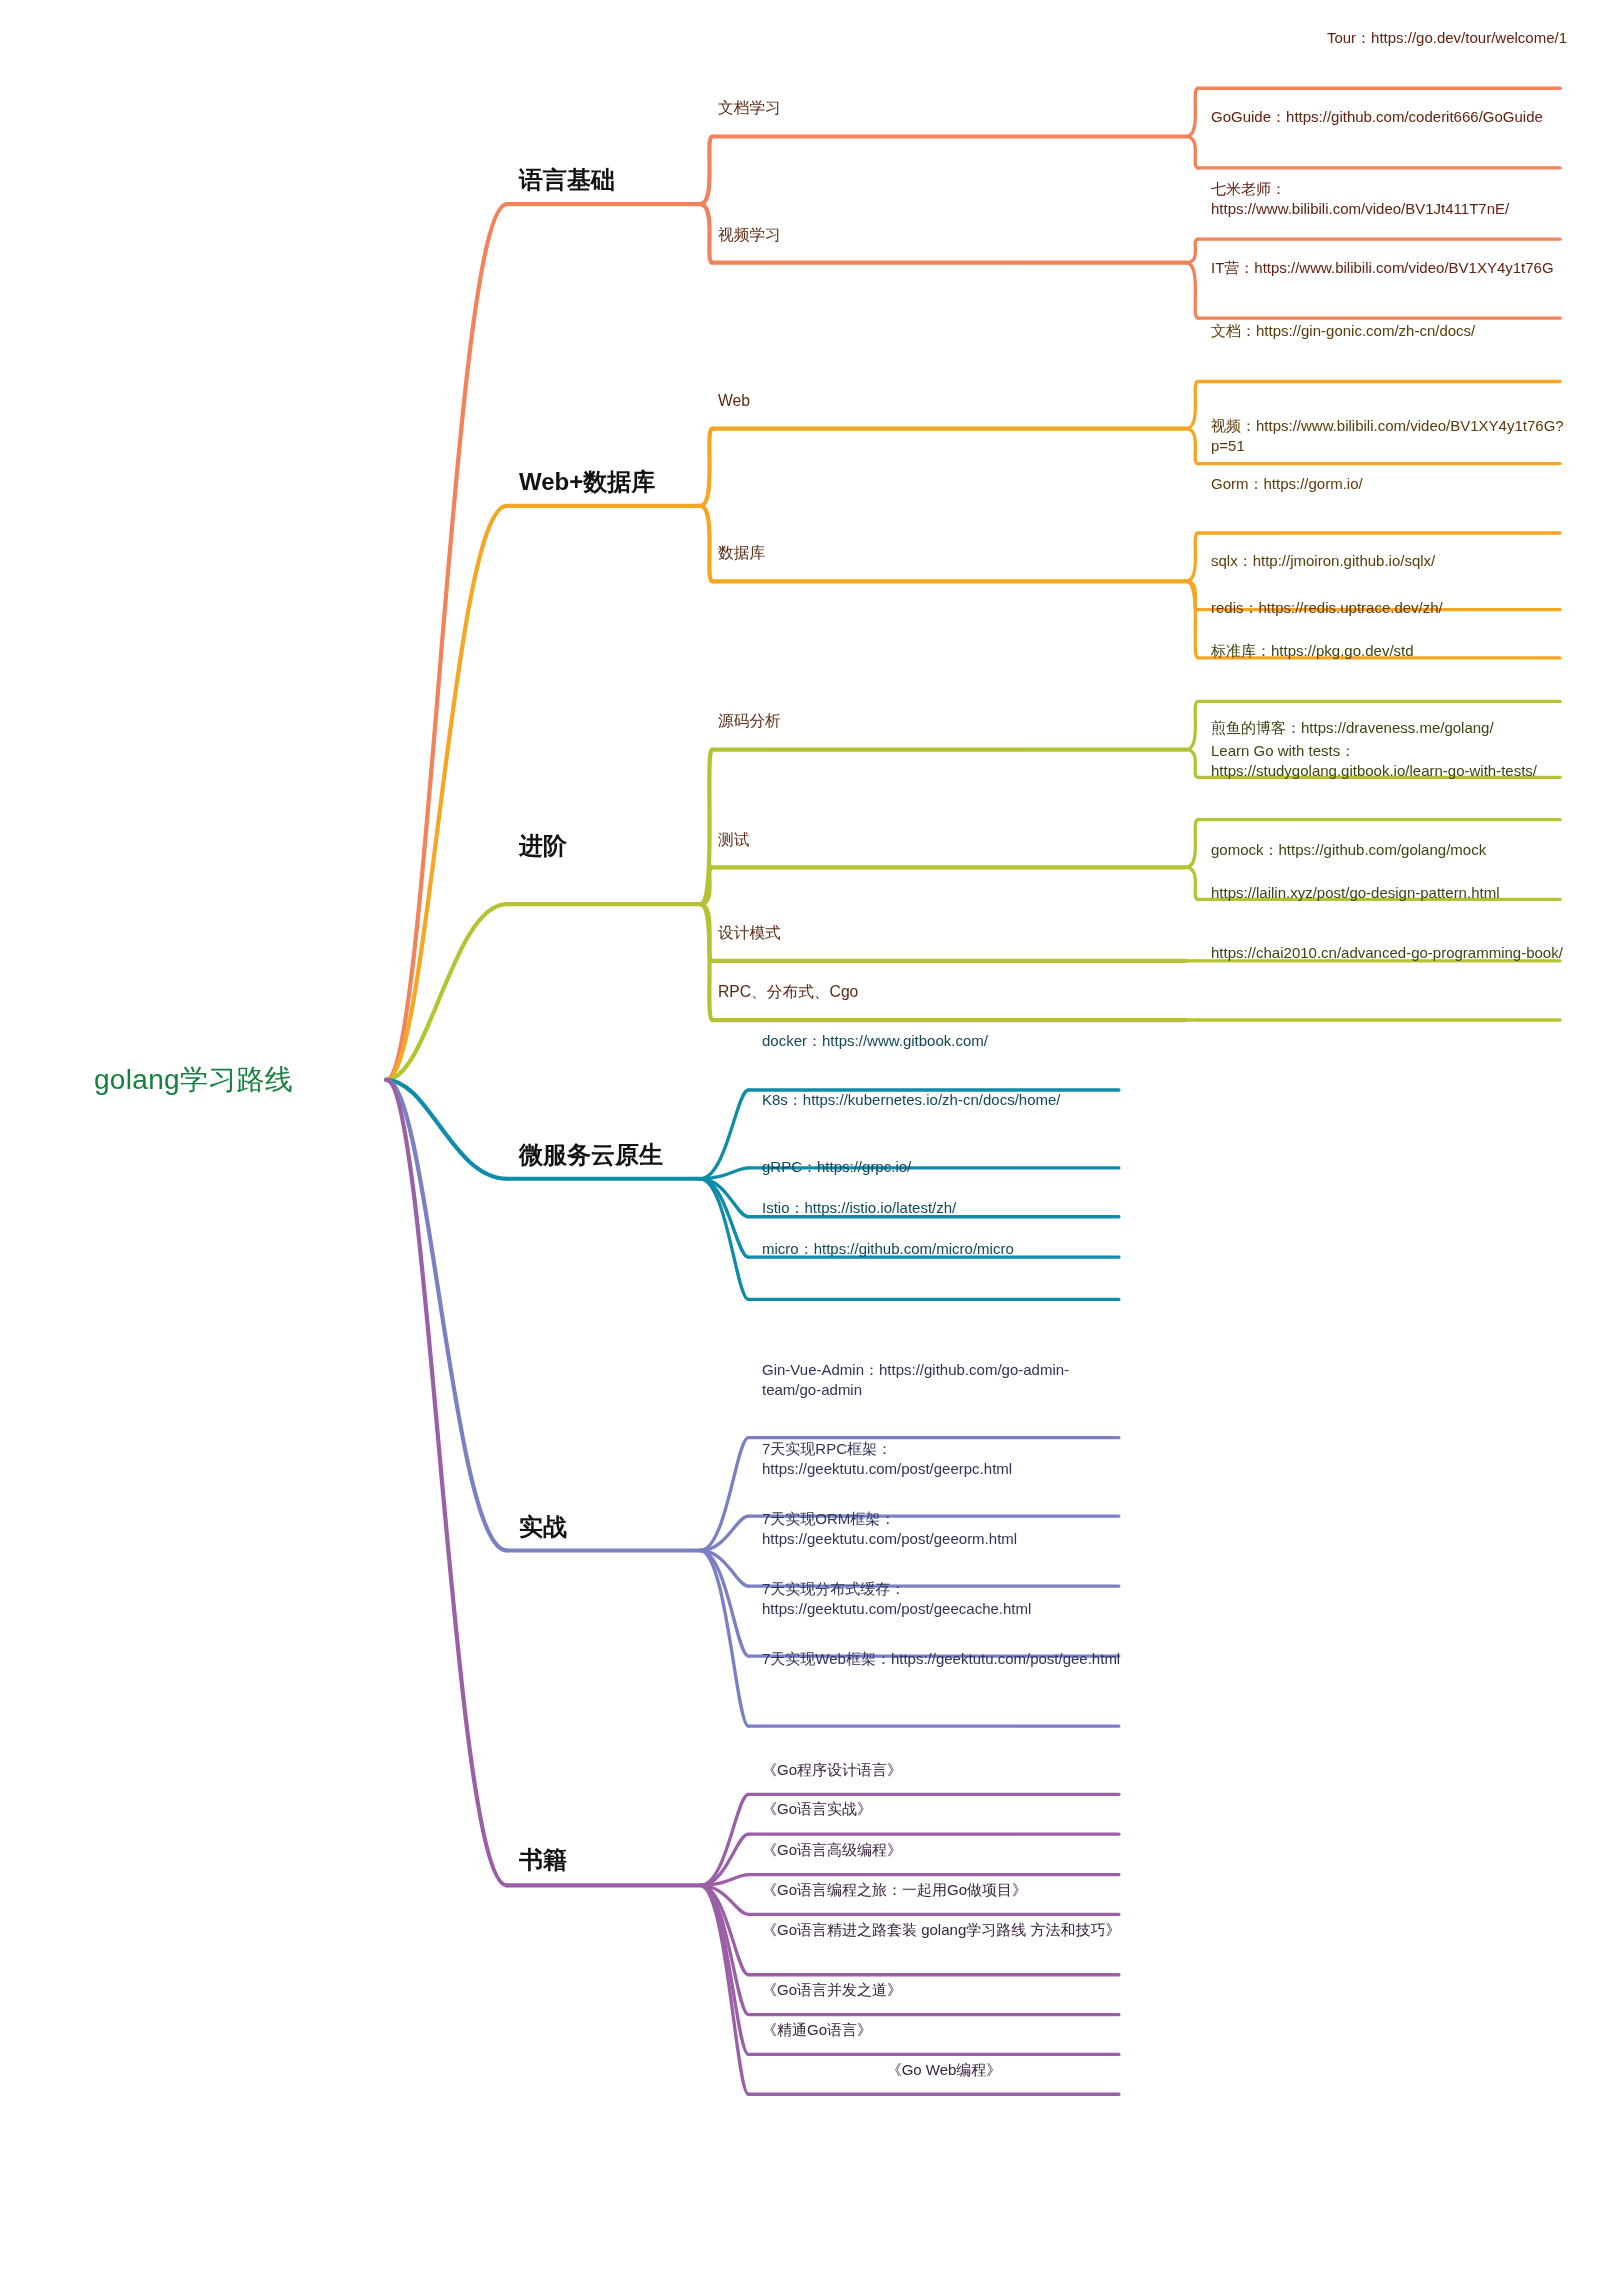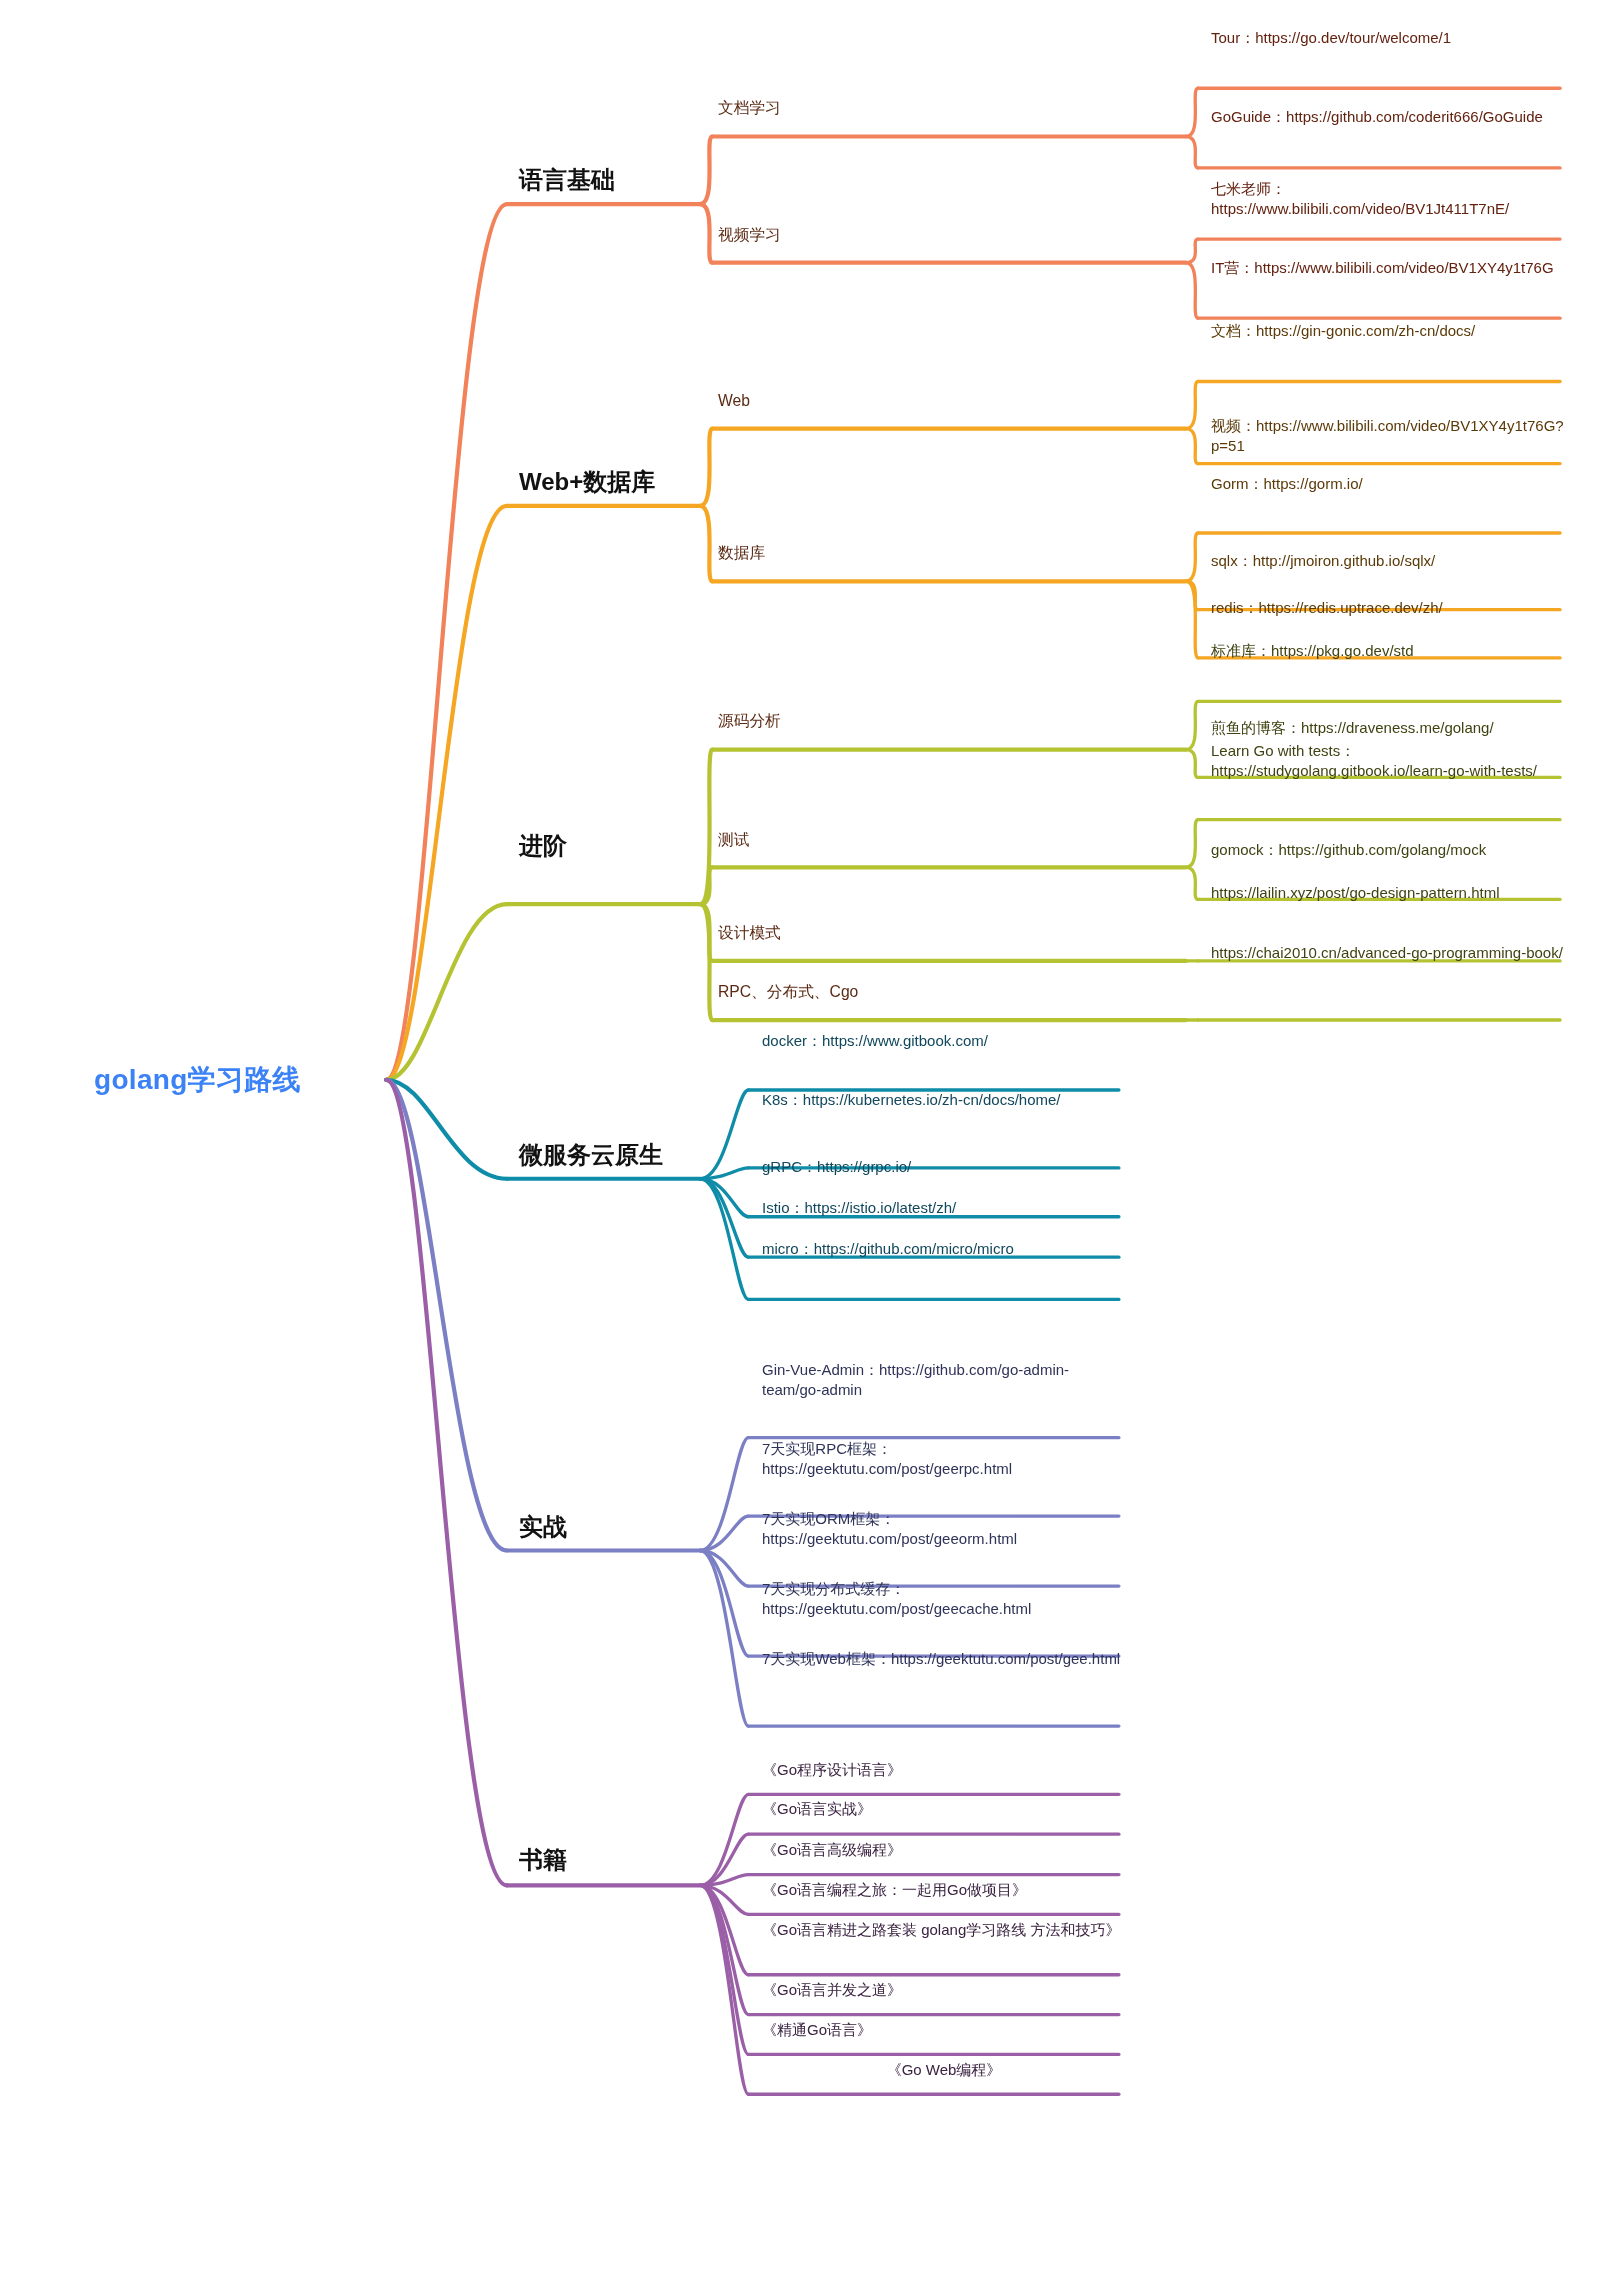--- a/index.html
+++ b/index.html
@@ -3,21 +3,21 @@
 <meta charset="utf-8">
 <style>
   html,body{margin:0;padding:0;background:#ffffff;}
   body{width:1621px;height:2273px;position:relative;overflow:hidden;
        font-family:"Liberation Sans","DejaVu Sans",sans-serif;}
   #stage{position:relative;width:1621px;height:2273px;}
   svg#wires{position:absolute;left:0;top:0;width:1621px;height:2273px;pointer-events:none;}
   .lbl{position:absolute;white-space:pre-wrap;line-height:1.30;}
 
   
-  .root-title{font-size:28px;font-weight:bold;color:#3b82f6;letter-spacing:0.3px;
+  .root-title{font-size:28px;font-weight:normal;color:#15803d;letter-spacing:0.3px;
               white-space:nowrap;}
 
   
   .m1{font-size:24px;font-weight:bold;color:#121212;white-space:nowrap;}
 
   
   .m2{font-size:15.7px;color:#5B2A14;white-space:nowrap;}
 
   
   .leaf{font-size:15px;color:#63210F;}
@@ -131,21 +131,21 @@
       <path d="M 1240 3404 L 1854 3404" stroke="#9B5FA8" stroke-width="5.5" fill="none" stroke-linecap="round"></path>
       <path d="M 1160 3124 C 1204 3124 1220.2 3470 1240 3470" stroke="#9B5FA8" stroke-width="5.5" fill="none" stroke-linecap="round"></path>
       <path d="M 1240 3470 L 1854 3470" stroke="#9B5FA8" stroke-width="5.5" fill="none" stroke-linecap="round"></path>
     </svg>
 
   <div class="lbl root-title" id="root-title" style="left:94px; top:1062px;">golang学习路线</div>
 
   <div id="nodes">
       <div class="lbl m1" style="left: 519px; top: 164px;">语言基础</div>
       <div class="lbl m2" style="left: 718px; top: 98px;">文档学习</div>
-      <div class="lbl leaf " style="left: 1211px; top: 28px; width: 356px;">Tour：https://go.dev/tour/welcome/1</div>
+      <div class="lbl leaf " style="left: 1211px; top: 28px; width: 356px; text-align: right;">Tour：https://go.dev/tour/welcome/1</div>
       <div class="lbl leaf " style="left: 1211px; top: 107px; width: 356px;">GoGuide：https://github.com/coderit666/GoGuide</div>
       <div class="lbl m2" style="left: 718px; top: 225px;">视频学习</div>
       <div class="lbl leaf " style="left: 1211px; top: 179px; width: 356px;">七米老师：https://www.bilibili.com/video/BV1Jt411T7nE/</div>
       <div class="lbl leaf " style="left: 1211px; top: 258px; width: 356px;">IT营：https://www.bilibili.com/video/BV1XY4y1t76G</div>
       <div class="lbl m1" style="left: 519px; top: 466px;">Web+数据库</div>
       <div class="lbl m2" style="left: 718px; top: 391px;">Web</div>
       <div class="lbl leaf amber" style="left: 1211px; top: 321px; width: 356px;">文档：https://gin-gonic.com/zh-cn/docs/</div>
       <div class="lbl leaf amber" style="left: 1211px; top: 416px; width: 356px;">视频：https://www.bilibili.com/video/BV1XY4y1t76G?p=51</div>
       <div class="lbl m2" style="left: 718px; top: 543px;">数据库</div>
       <div class="lbl leaf amber" style="left: 1211px; top: 474px; width: 356px;">Gorm：https://gorm.io/</div>

